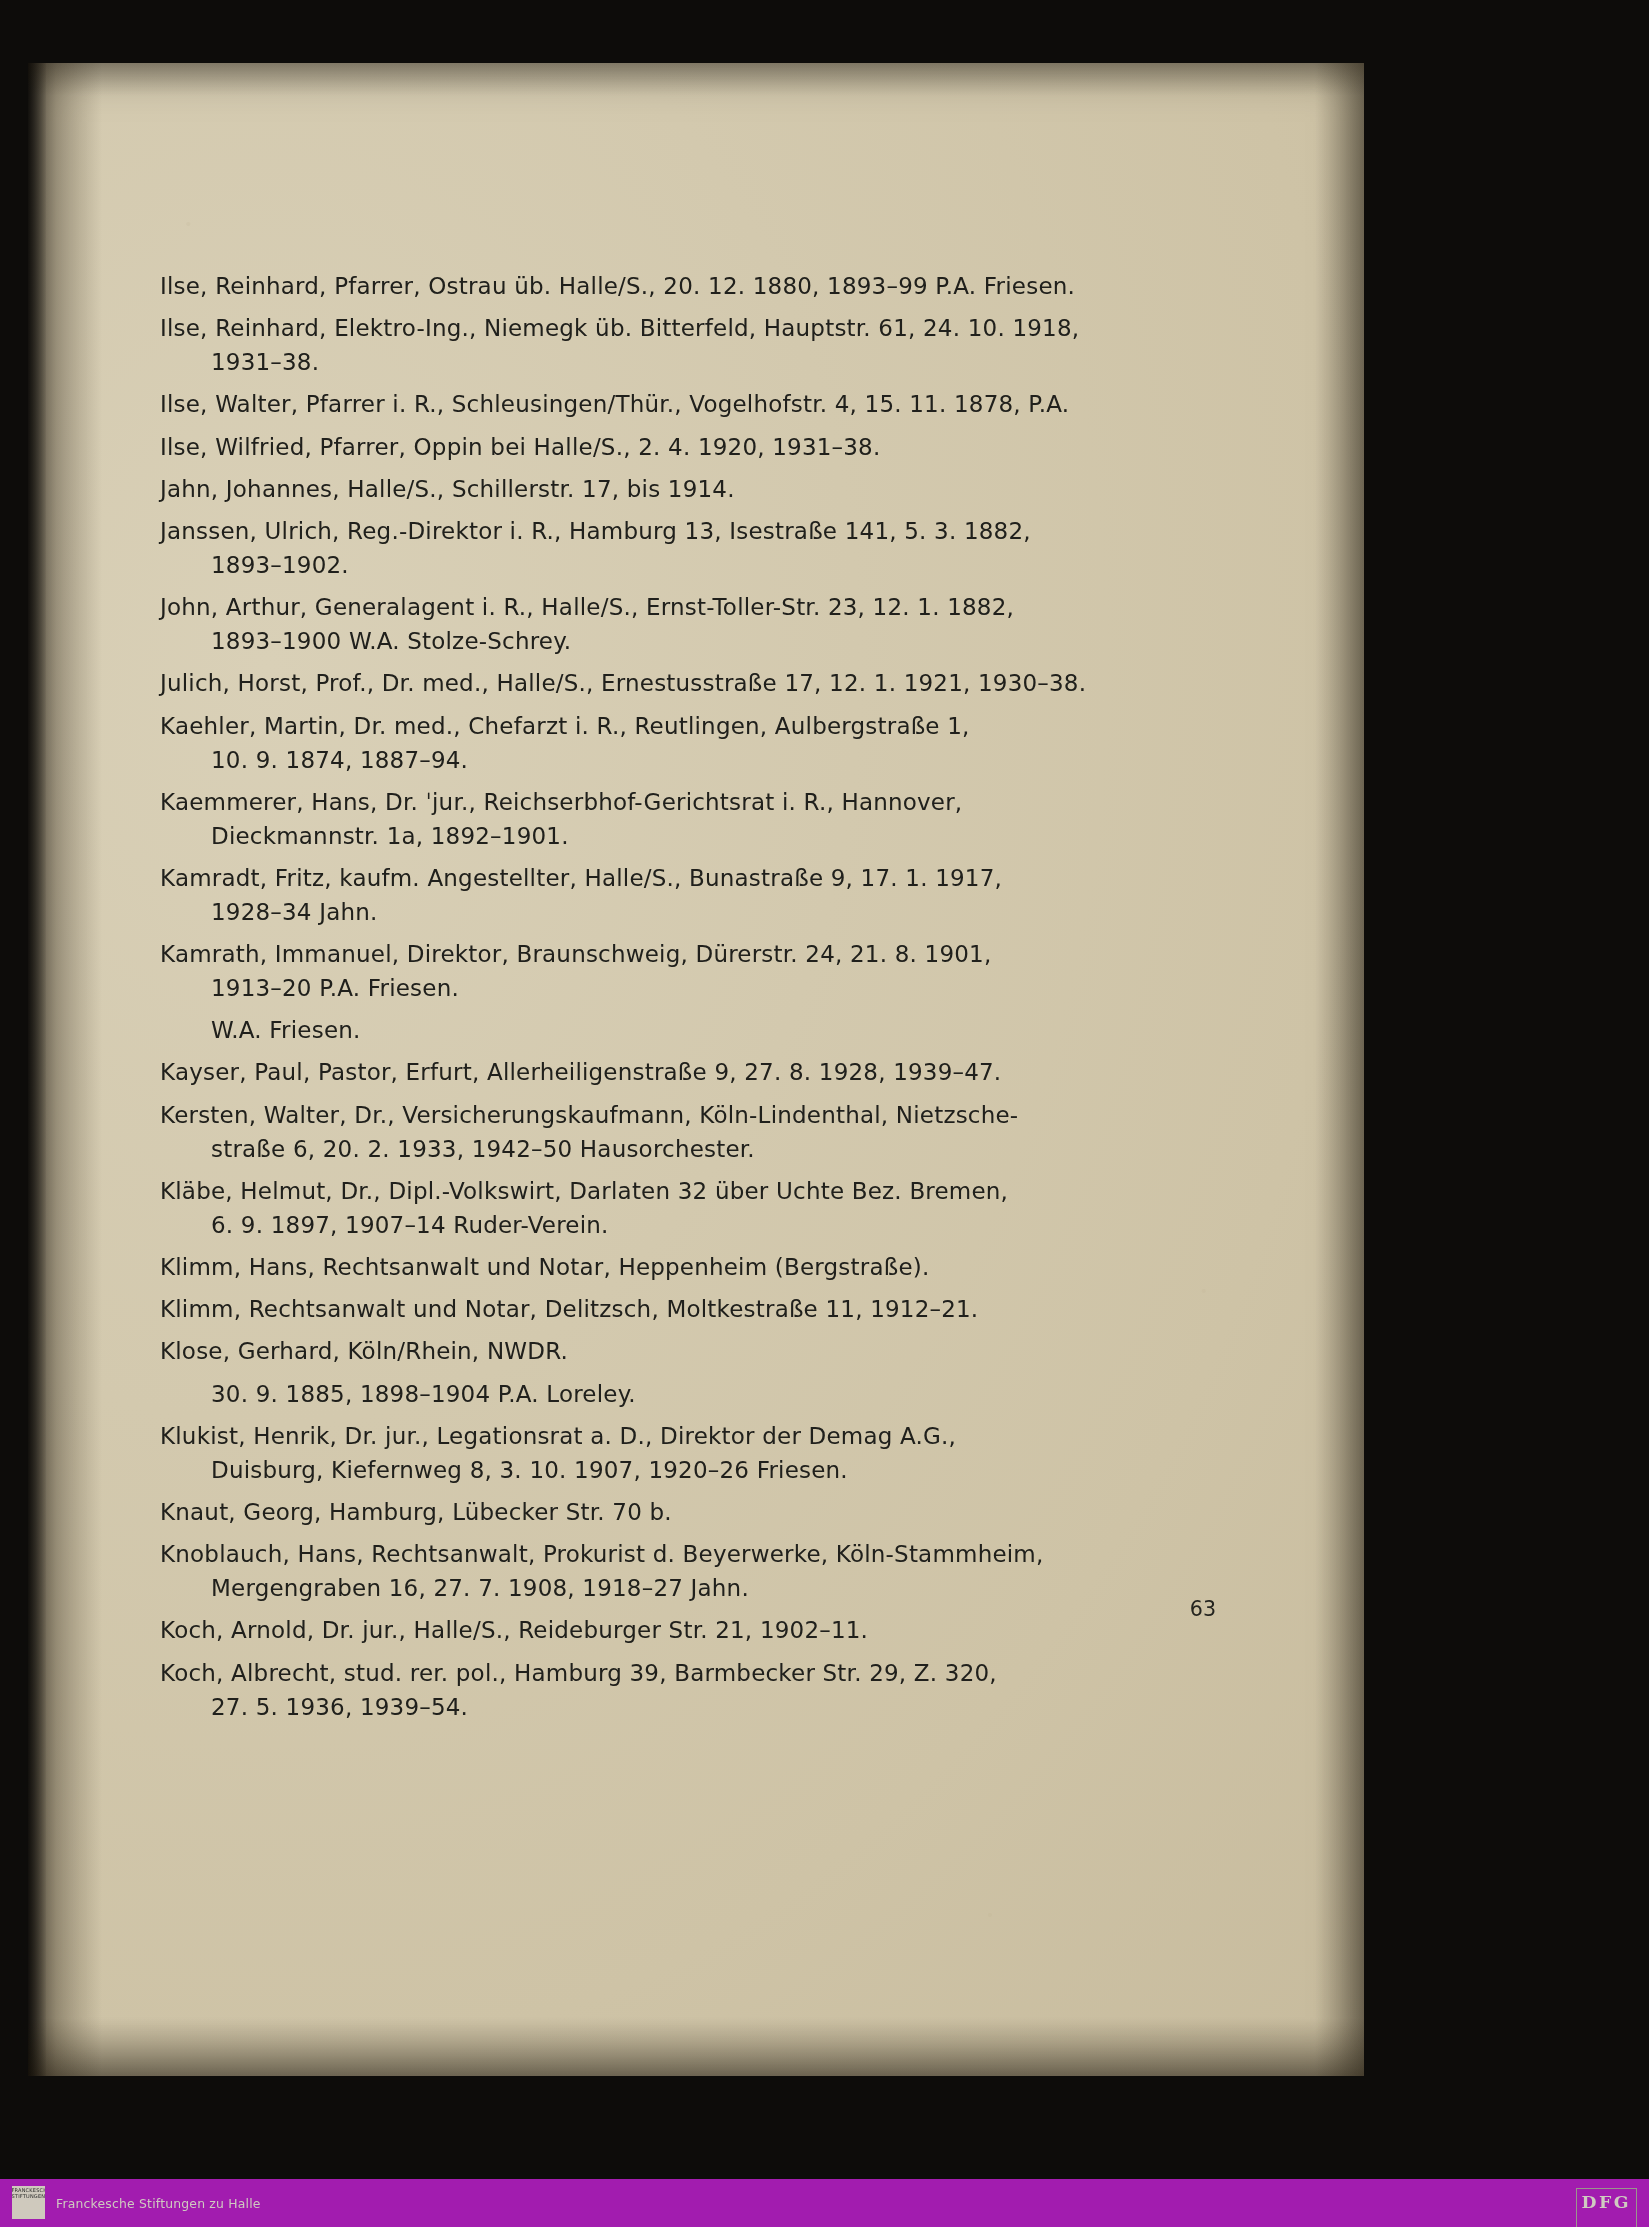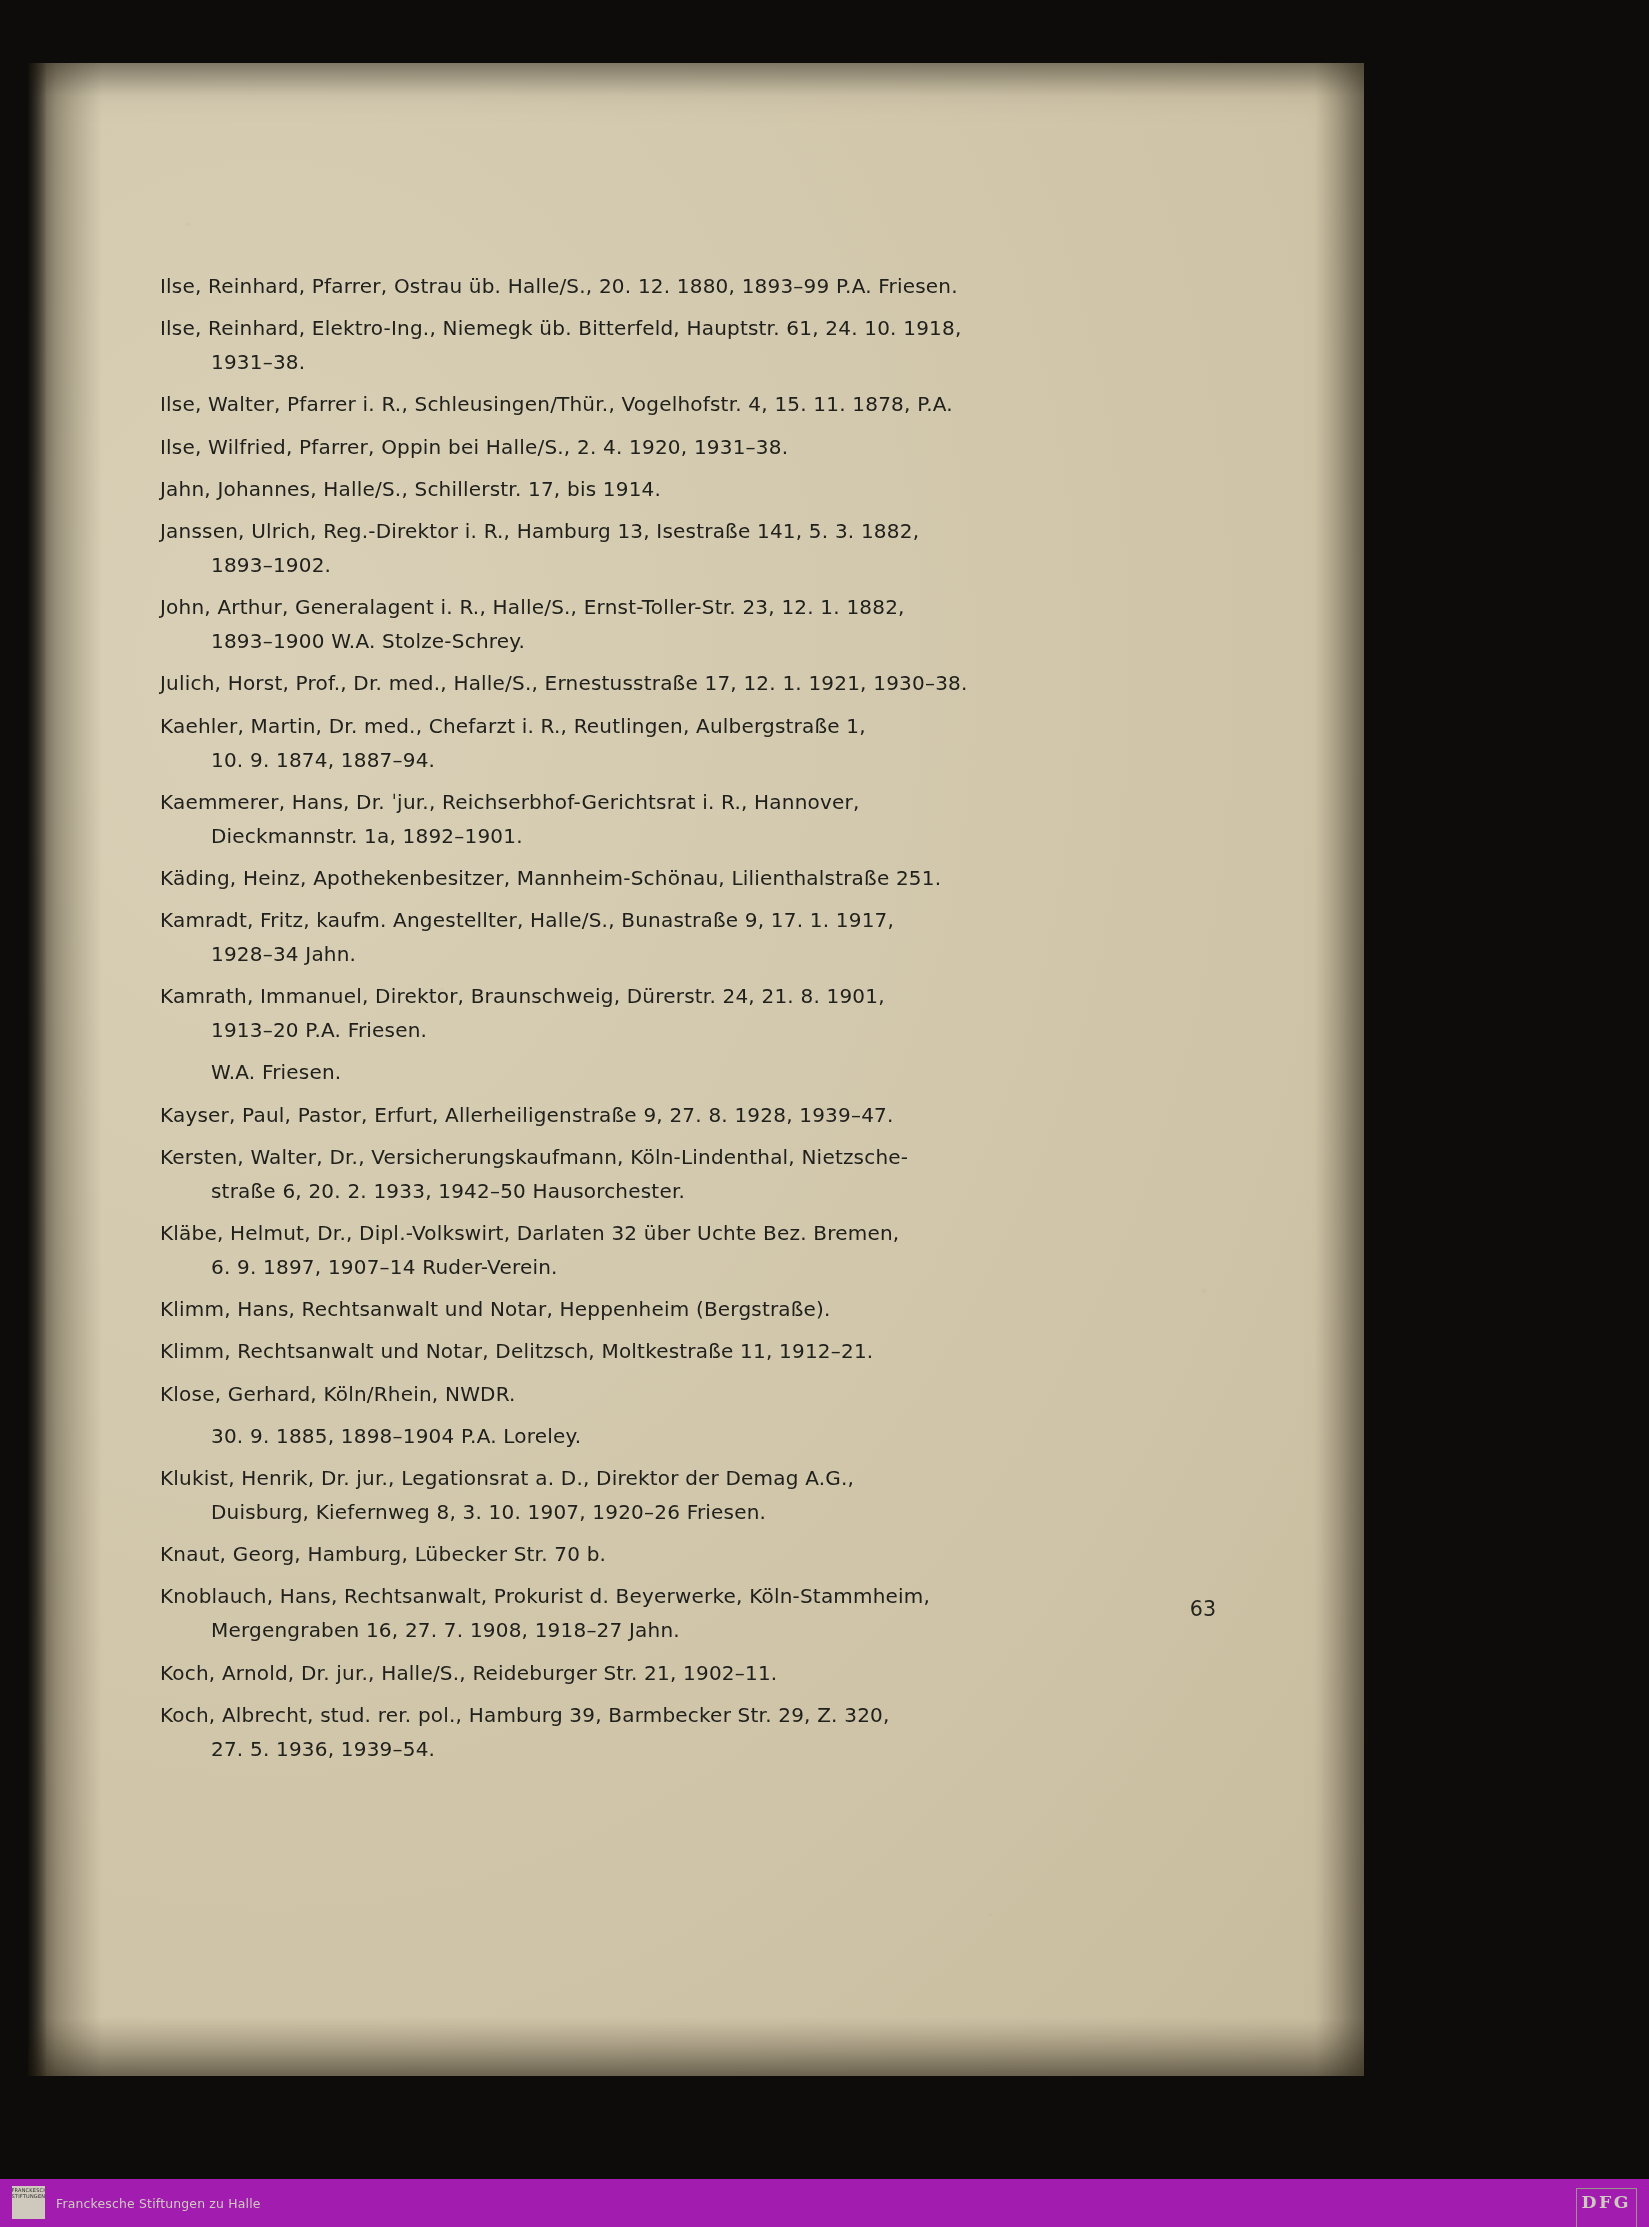--- a/index.html
+++ b/index.html
@@ -85,21 +85,21 @@
 
   
   .textblock {
     position: absolute;
     left: 132px;
     top: 206px;
     width: 1056px;
   }
   .entry {
     font-family: "DejaVu Sans", sans-serif;
-    font-size: 20px;
+    font-size: 23px;
     line-height: 34px;
     color: #20201c;
     margin: 0 0 8.2px 0;
     letter-spacing: 0.2px;
     text-align: justify;
     text-justify: inter-word;
   }
   .entry .cont {
     display: block;
     padding-left: 51px;
@@ -190,21 +190,20 @@
       <p class="entry single"><span>Ilse, Reinhard, Pfarrer, Ostrau üb. Halle/S., 20. 12. 1880, 1893–99 P.A. Friesen.</span></p>
       <p class="entry"><span>Ilse, Reinhard, Elektro-Ing., Niemegk üb. Bitterfeld, Hauptstr. 61, 24. 10. 1918,</span><span class="cont">1931–38.</span></p>
       <p class="entry single"><span>Ilse, Walter, Pfarrer i. R., Schleusingen/Thür., Vogelhofstr. 4, 15. 11. 1878, P.A.</span></p>
       <p class="entry single"><span>Ilse, Wilfried, Pfarrer, Oppin bei Halle/S., 2. 4. 1920, 1931–38.</span></p>
       <p class="entry single"><span>Jahn, Johannes, Halle/S., Schillerstr. 17, bis 1914.</span></p>
       <p class="entry"><span>Janssen, Ulrich, Reg.-Direktor i. R., Hamburg 13, Isestraße 141, 5. 3. 1882,</span><span class="cont">1893–1902.</span></p>
       <p class="entry"><span>John, Arthur, Generalagent i. R., Halle/S., Ernst-Toller-Str. 23, 12. 1. 1882,</span><span class="cont">1893–1900 W.A. Stolze-Schrey.</span></p>
       <p class="entry single"><span>Julich, Horst, Prof., Dr. med., Halle/S., Ernestusstraße 17, 12. 1. 1921, 1930–38.</span></p>
       <p class="entry"><span>Kaehler, Martin, Dr. med., Chefarzt i. R., Reutlingen, Aulbergstraße 1,</span><span class="cont">10. 9. 1874, 1887–94.</span></p>
       <p class="entry"><span>Kaemmerer, Hans, Dr. ˈjur., Reichserbhof-Gerichtsrat i. R., Hannover,</span><span class="cont">Dieckmannstr. 1a, 1892–1901.</span></p>
-      <p class="entry single"><span>Käding, Heinz, Apothekenbesitzer, Mannheim-Schönau, Lilienthalstraße 251.</span></p>
       <p class="entry"><span>Kamradt, Fritz, kaufm. Angestellter, Halle/S., Bunastraße 9, 17. 1. 1917,</span><span class="cont">1928–34 Jahn.</span></p>
       <p class="entry"><span>Kamrath, Immanuel, Direktor, Braunschweig, Dürerstr. 24, 21. 8. 1901,</span><span class="cont">1913–20 P.A. Friesen.</span></p>
       <p class="entry"><span class="cont">W.A. Friesen.</span></p>
       <p class="entry single"><span>Kayser, Paul, Pastor, Erfurt, Allerheiligenstraße 9, 27. 8. 1928, 1939–47.</span></p>
       <p class="entry"><span>Kersten, Walter, Dr., Versicherungskaufmann, Köln-Lindenthal, Nietzsche-</span><span class="cont">straße 6, 20. 2. 1933, 1942–50 Hausorchester.</span></p>
       <p class="entry"><span>Kläbe, Helmut, Dr., Dipl.-Volkswirt, Darlaten 32 über Uchte Bez. Bremen,</span><span class="cont">6. 9. 1897, 1907–14 Ruder-Verein.</span></p>
       <p class="entry single"><span>Klimm, Hans, Rechtsanwalt und Notar, Heppenheim (Bergstraße).</span></p>
       <p class="entry single"><span>Klimm, Rechtsanwalt und Notar, Delitzsch, Moltkestraße 11, 1912–21.</span></p>
       <p class="entry single"><span>Klose, Gerhard, Köln/Rhein, NWDR.</span></p>
       <p class="entry"><span class="cont">30. 9. 1885, 1898–1904 P.A. Loreley.</span></p>

